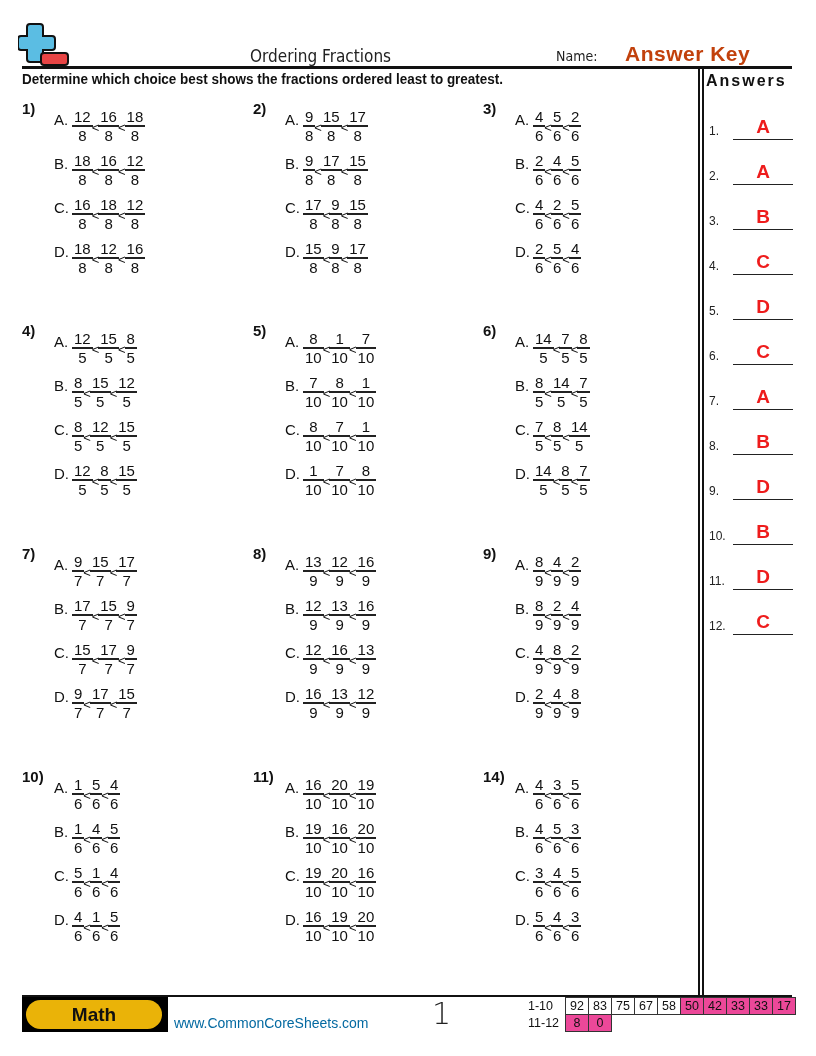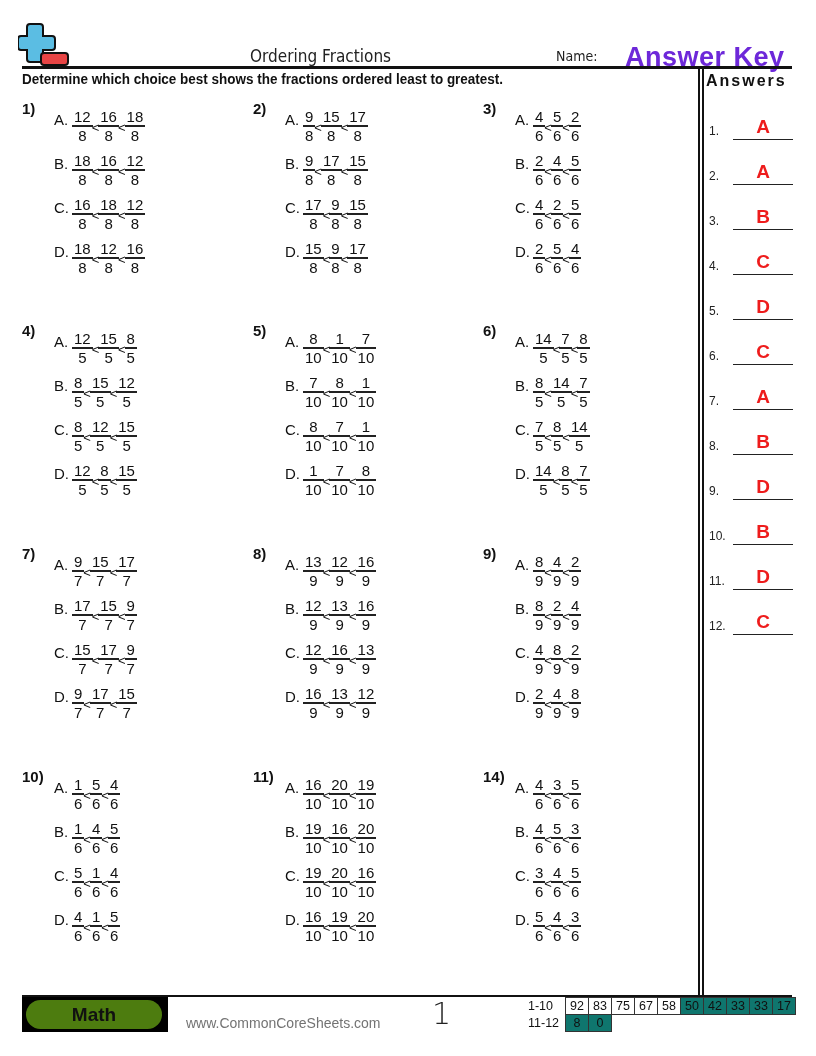--- a/index.html
+++ b/index.html
@@ -5,21 +5,21 @@
   html, body { margin: 0; padding: 0; background: #ffffff; }
   body { width: 816px; height: 1056px; position: relative; overflow: hidden;
          font-family: "Liberation Sans", "DejaVu Sans", sans-serif; color: #111; }
 
   .logo { position: absolute; left: 18px; top: 22px; width: 60px; height: 44px; }
 
   .title { position: absolute; left: 250px; top: 46px; font-size: 17px; color: #222;
            font-family: "DejaVu Sans", sans-serif; transform: scaleX(0.9); transform-origin: left; }
   .name-label { position: absolute; left: 556px; top: 48px; font-size: 14px; color: #222;
                 font-family: "DejaVu Sans", sans-serif; transform: scaleX(0.9); transform-origin: left; }
-  .name-value { position: absolute; left: 625px; top: 42px; font-size: 27px; font-weight: bold; color: #6d28d9;
+  .name-value { position: absolute; left: 625px; top: 42px; font-size: 21px; font-weight: bold; color: #c2410c;
                 letter-spacing: 0.5px; }
 
   .header-rule { position: absolute; left: 22px; top: 66px; width: 770px; height: 3px; background: #111; }
 
   .instructions { position: absolute; left: 22px; top: 71px; font-size: 14.5px; font-weight: bold;
                   transform: scaleX(0.93); transform-origin: left; white-space: nowrap; }
 
   .vrule1 { position: absolute; left: 698px; top: 69px; width: 2px; height: 928px; background: #111; }
   .vrule2 { position: absolute; left: 702px; top: 69px; width: 2px; height: 928px; background: #111; }
 
@@ -37,32 +37,32 @@
   .choice { position: absolute; left: 32px; height: 40px; display: flex; align-items: center; }
   .clabel { font-size: 15px; width: 18px; margin-top: -14px; }
   .frac { display: inline-flex; flex-direction: column; align-items: center; font-size: 15px; line-height: 17px; }
   .frac .num { padding: 0 2px; }
   .frac .bar { align-self: stretch; height: 1.3px; background: #222; }
   .frac .den { padding: 0 2px; }
   .lt { font-size: 13px; margin: 0 -1px; position: relative; top: 1px; }
 
   .footer-rule { position: absolute; left: 22px; top: 995px; width: 770px; height: 2px; background: #111; }
   .math-box { position: absolute; left: 22px; top: 997px; width: 146px; height: 35px; background: #000; }
-  .math-pill { position: absolute; left: 4px; top: 3px; width: 136px; height: 29px; background: #4d7c0f;
+  .math-pill { position: absolute; left: 4px; top: 3px; width: 136px; height: 29px; background: #eab308;
                border-radius: 15px; text-align: center; font-weight: bold; font-size: 19px; line-height: 29px; }
-  .site { position: absolute; left: 186px; top: 1015px; font-size: 14px; color: #737373; }
+  .site { position: absolute; left: 174px; top: 1015px; font-size: 14px; color: #0369a1; }
   .page-num { position: absolute; left: 432px; top: 996px; font-size: 30px; color: #222;
               font-family: "DejaVu Sans", sans-serif; font-weight: 300; }
 
   .score { position: absolute; left: 528px; top: 997px; font-size: 12.5px; }
   .score-row { display: flex; height: 17px; align-items: center; }
   .score-label { width: 35px; text-align: left; padding-right: 3px; }
   .score-cell { width: 22px; height: 16px; border: 1px solid #333; margin-left: -1px; text-align: center;
                 line-height: 16px; background: #fff; }
-  .score-cell.hl { background: #0f766e; }
+  .score-cell.hl { background: #ec4899; }
 </style>
 </head>
 <body>
 
 <svg class="logo" viewBox="0 0 60 44">
   <path d="M12 2 h10 a3 3 0 0 1 3 3 v9 h9 a3 3 0 0 1 3 3 v8 a3 3 0 0 1 -3 3 h-9 v9 a3 3 0 0 1 -3 3 h-10 a3 3 0 0 1 -3 -3 v-9 h-6 a3 3 0 0 1 -3 -3 v-8 a3 3 0 0 1 3 -3 h6 v-9 a3 3 0 0 1 3 -3 z" fill="#5bbde3" stroke="#111" stroke-width="2"></path>
   <rect x="23" y="31" width="27" height="12" rx="3" fill="#e84545" stroke="#111" stroke-width="2"></rect>
 </svg>
 
 <div class="title">Ordering Fractions</div>

